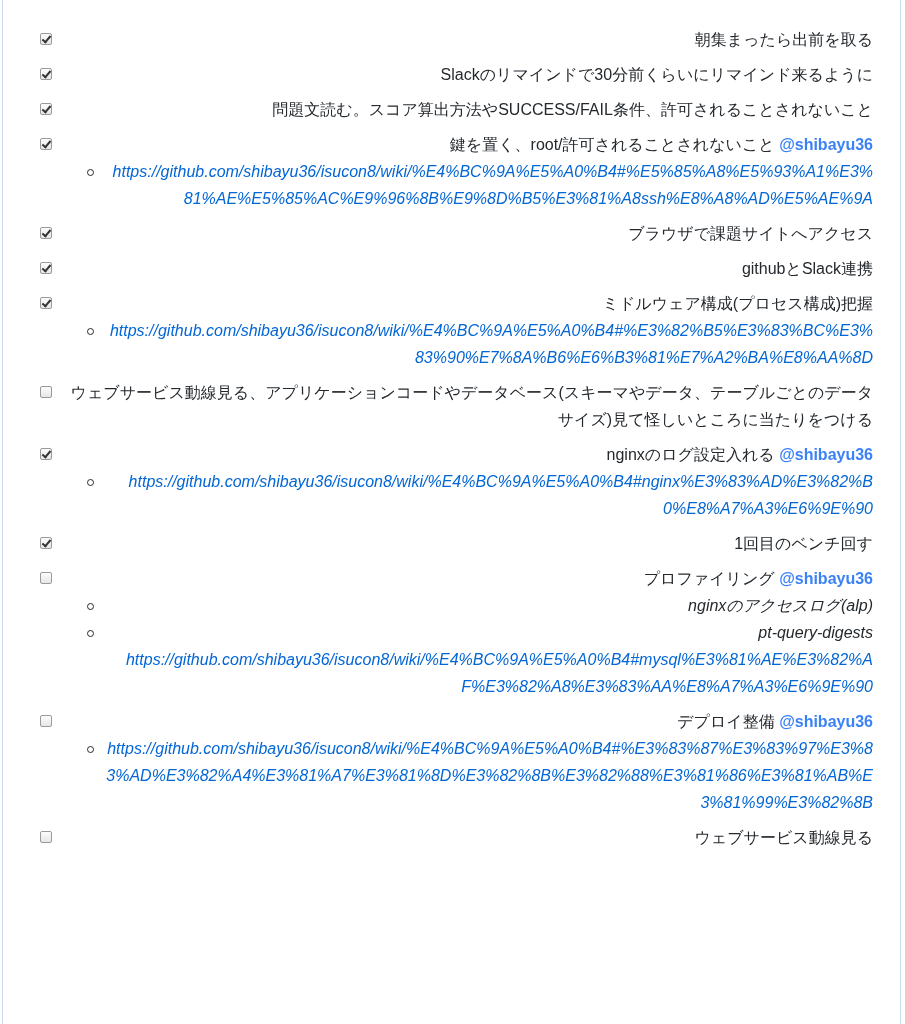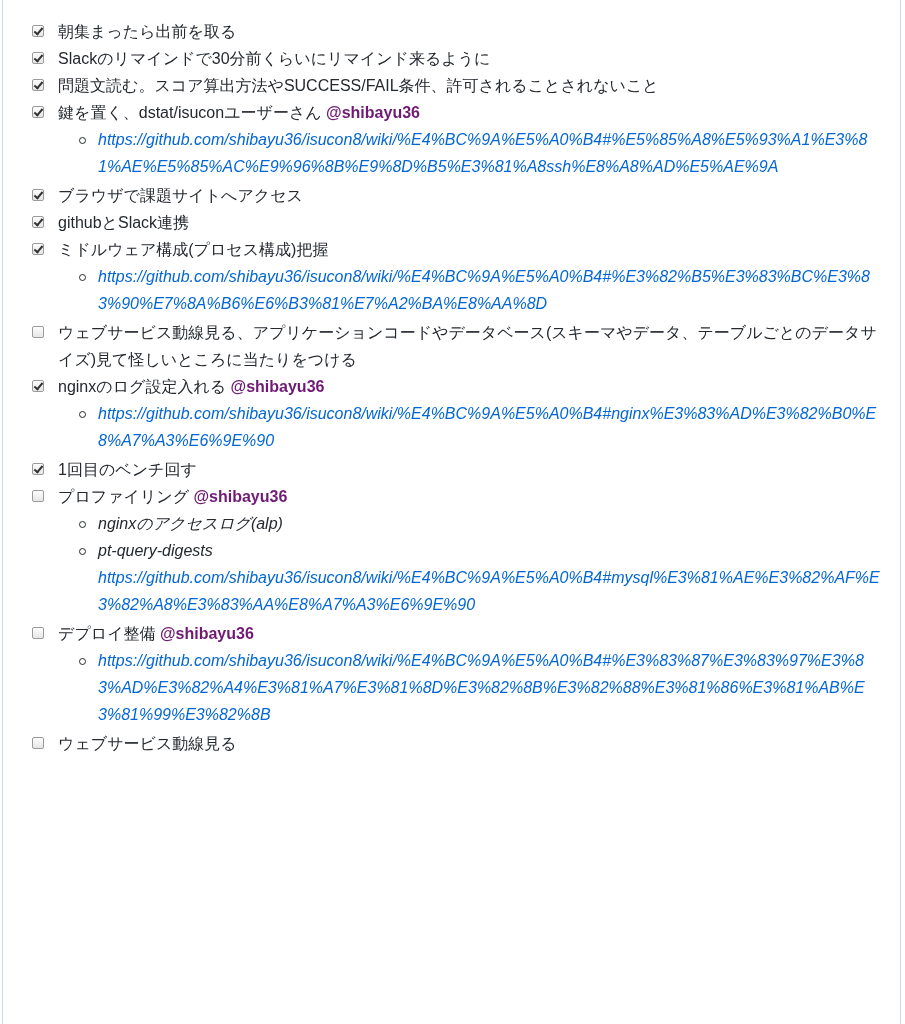--- a/index.html
+++ b/index.html
@@ -33,21 +33,22 @@
       padding: 0;
       position: absolute;
       left: 28px;
       top: 18px;
       width: 850px;
     }
     .task-item {
       position: relative;
       padding-left: 27px;
       line-height: 27px;
-      margin: 0;
+      margin: 8px;
+      text-align: right;
     }
     .cb {
       position: absolute;
       left: 1px;
       top: 7px;
       width: 12px;
       height: 12px;
       border: 1px solid #9a9a9a;
       border-radius: 2px;
       background: linear-gradient(#fdfdfd, #e6e6e6);
@@ -59,21 +60,21 @@
       left: 3px;
       top: 0px;
       width: 3px;
       height: 7px;
       border-right: 2px solid #333;
       border-bottom: 2px solid #333;
       transform: rotate(40deg);
     }
     .mention {
       font-weight: bold;
-      color: #701a75;
+      color: #3b82f6;
     }
     .sub-list {
       list-style: none;
       margin: 0 0 2px 0;
       padding: 0;
     }
     .sub-item {
       position: relative;
       padding-left: 40px;
       line-height: 27px;
@@ -116,21 +117,21 @@
       <span>Slackのリマインドで30分前くらいにリマインド来るように</span>
     </li>
 
     <li class="task-item">
       <span class="cb checked"></span>
       <span>問題文読む。スコア算出方法やSUCCESS/FAIL条件、許可されることされないこと</span>
     </li>
 
     <li class="task-item">
       <span class="cb checked"></span>
-      <span>鍵を置く、dstat/isuconユーザーさん</span>
+      <span>鍵を置く、root/許可されることされないこと</span>
       <a class="mention">@shibayu36</a>
       <ul class="sub-list">
         <li class="sub-item">
           <span class="bullet"></span>
           <a class="link">https://github.com/shibayu36/isucon8/wiki/%E4%BC%9A%E5%A0%B4#%E5%85%A8%E5%93%A1%E3%81%AE%E5%85%AC%E9%96%8B%E9%8D%B5%E3%81%A8ssh%E8%A8%AD%E5%AE%9A</a>
         </li>
       </ul>
     </li>
 
 

